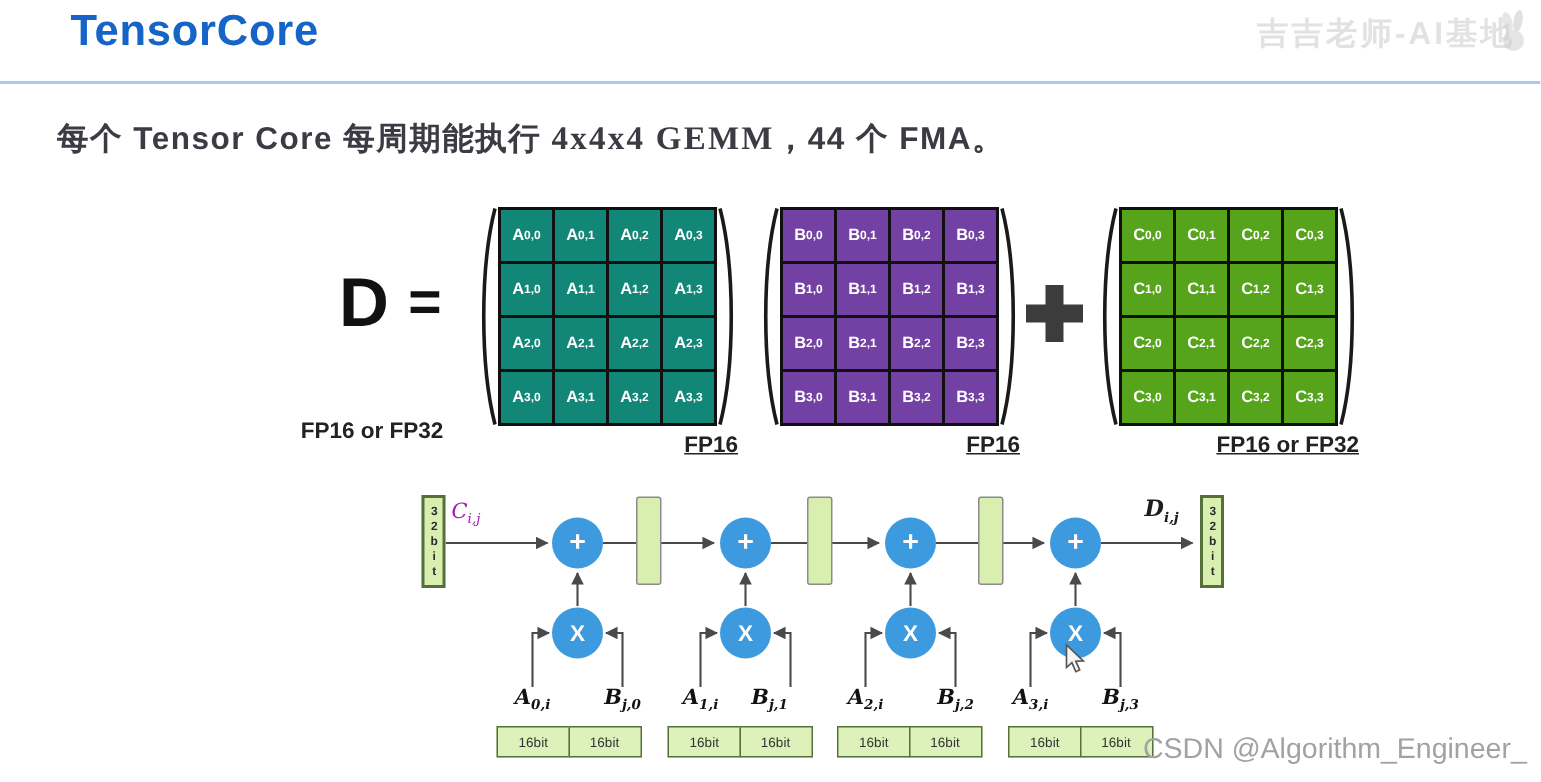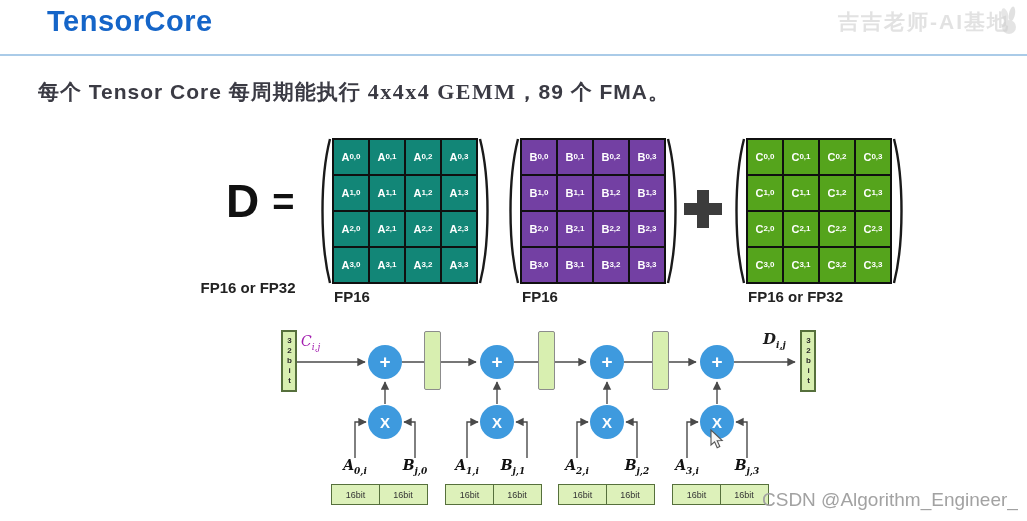--- a/index.html
+++ b/index.html
@@ -39,22 +39,22 @@
     position:absolute;left:14px;top:2px;width:146px;height:146px;
     display:grid;grid-template-columns:repeat(4,1fr);grid-template-rows:repeat(4,1fr);
     gap:2px;background:#101010;border:2px solid #101010;box-sizing:border-box;
   }
   .mcell{
     display:flex;align-items:center;justify-content:center;
     color:#fff;font-weight:bold;font-size:11px;line-height:1;
   }
   .mcell sub{font-size:8px;line-height:1;}
   .mtype{
-    position:absolute;top:152px;left:16px;width:100%;text-align:left;
-    font-size:15px;font-weight:bold;color:#222;white-space:nowrap;
+    position:absolute;top:152px;left:0;width:100%;text-align:right;
+    font-size:15px;font-weight:bold;color:#222;white-space:nowrap;text-decoration:underline;
   }
   .plus-sign{position:absolute;left:684px;top:190px;width:38px;height:38px;}
   .plus-sign::before{
     content:"";position:absolute;left:0;top:13px;width:38px;height:12px;background:#3c3c3c;
   }
   .plus-sign::after{
     content:"";position:absolute;left:13px;top:0;width:12px;height:38px;background:#3c3c3c;
   }
   
   #flow-svg{position:absolute;left:0;top:0;width:1027px;height:521px;pointer-events:none;}
@@ -104,21 +104,21 @@
     position:absolute;left:762px;top:489px;font-size:19px;color:#a2a2a2;
     white-space:nowrap;
   }
 </style>
 </head>
 <body>
 
 <div class="page-title">TensorCore</div>
 <div class="title-divider"></div>
 
-<div class="slide-heading"><span>每个 Tensor Core 每周期能执行 </span><span class="hv">4x4x4  GEMM</span><span>，89 个 FMA。</span></div>
+<div class="slide-heading"><span>每个 Tensor Core 每周期能执行 </span><span class="hv">4x4x4  GEMM</span><span>，44 个 FMA。</span></div>
 
 <div class="dblock">
   <span class="dsym">D</span>
   <span class="eqsym">=</span>
 </div>
 <div class="dtype">FP16 or FP32</div>
 
 <div class="matrix" style="left:318px;">
   <svg class="paren" viewBox="0 0 14 150">
       <path d="M12,3 C2,42 2,108 12,147" stroke="#1a1a1a" stroke-width="2.4" fill="none"></path>

